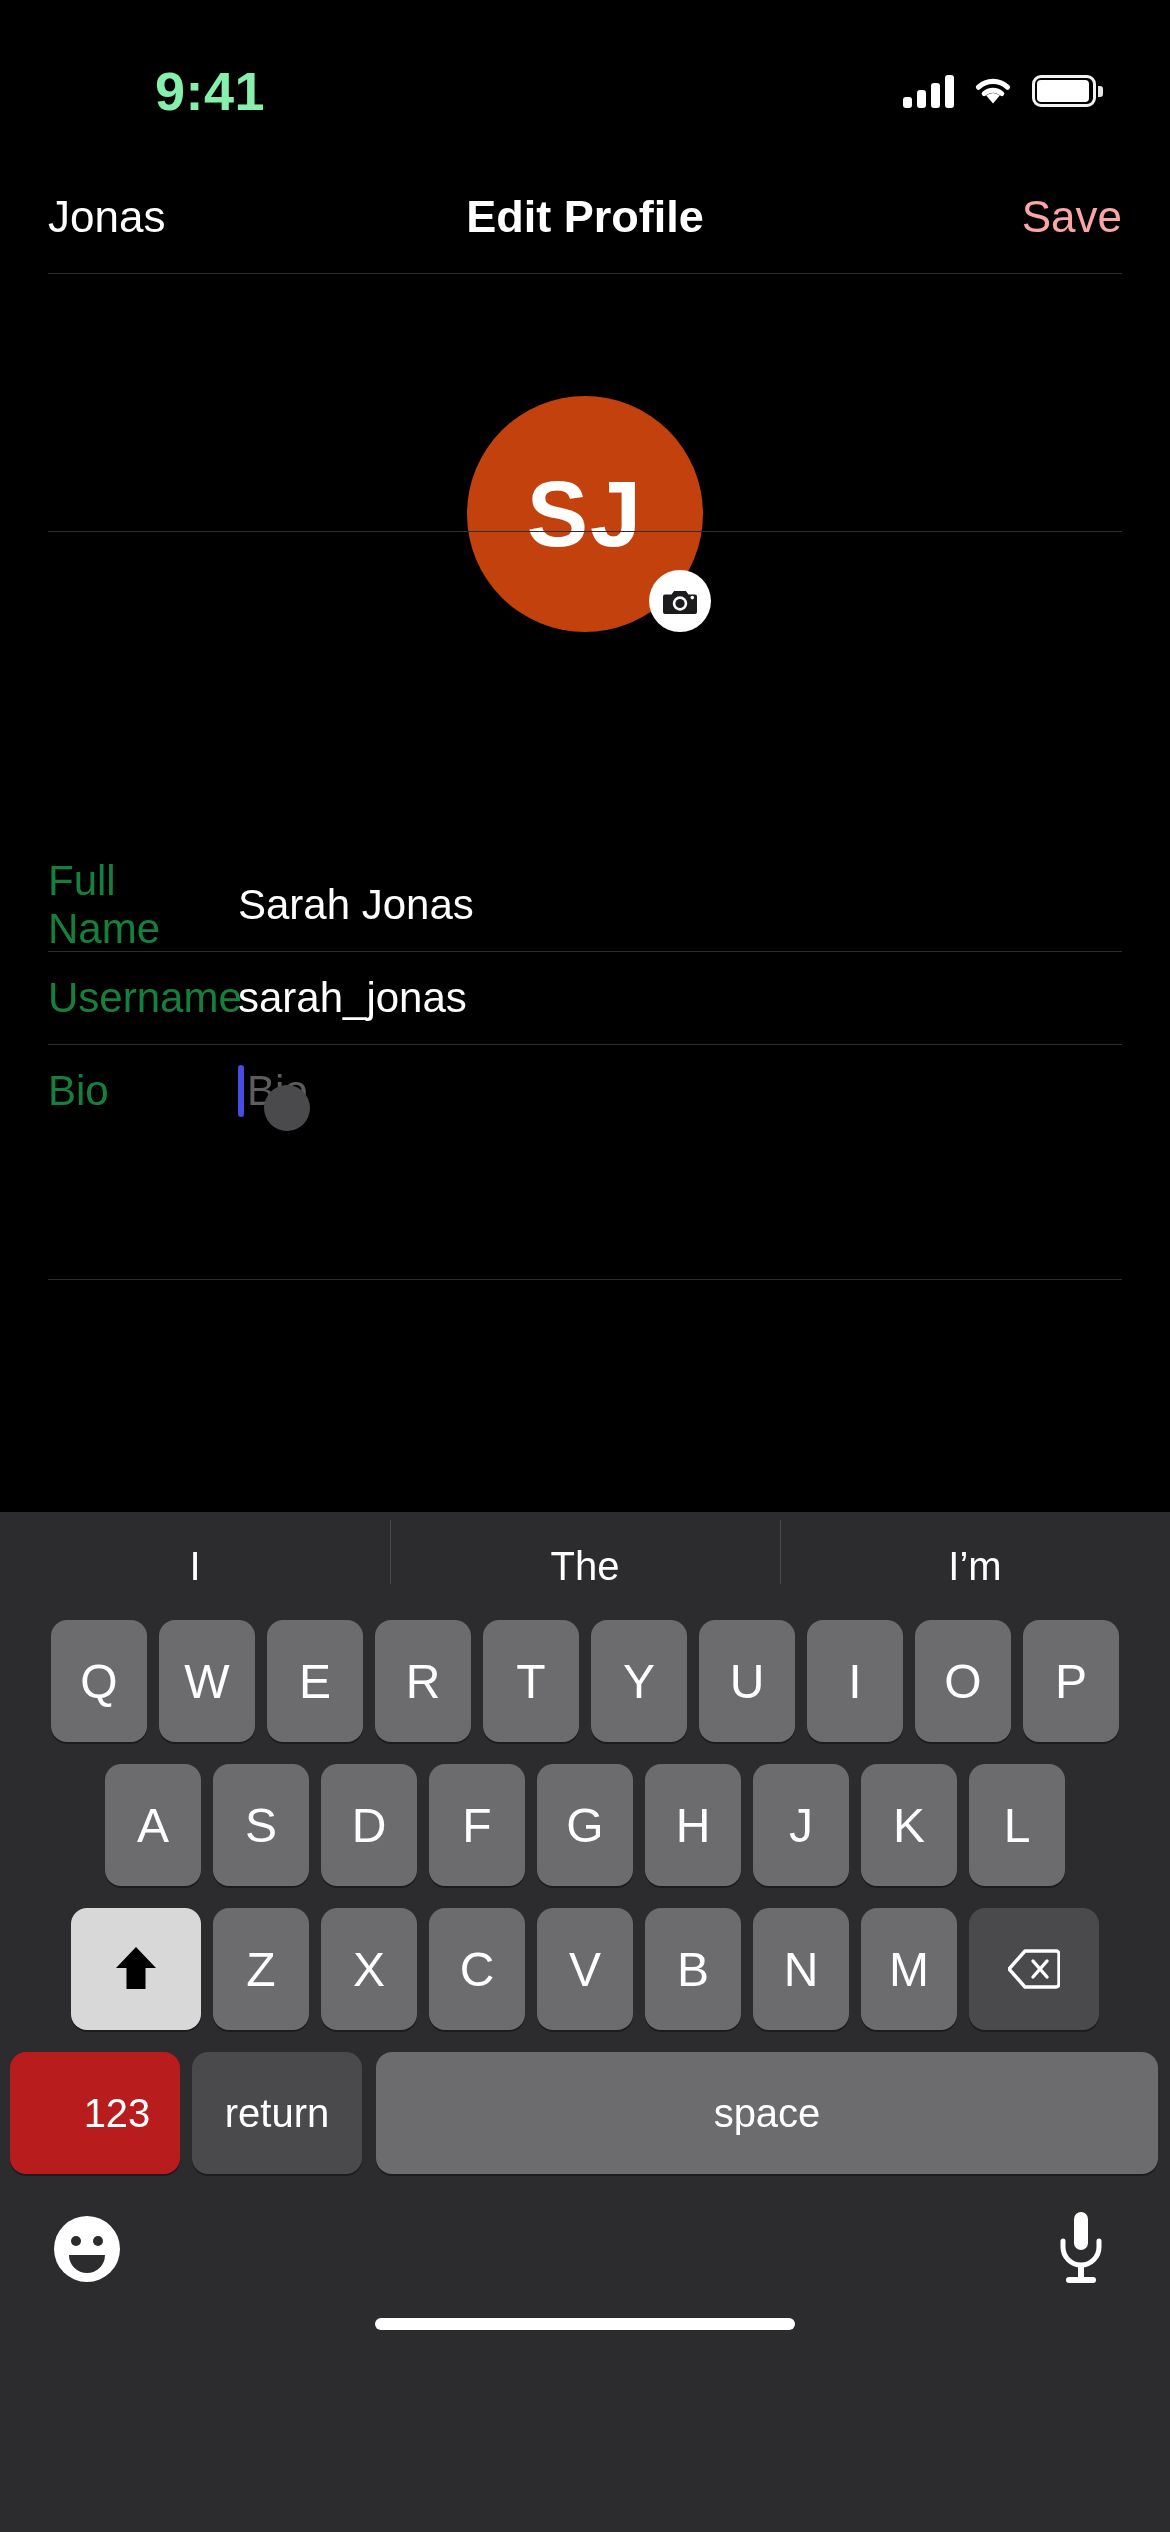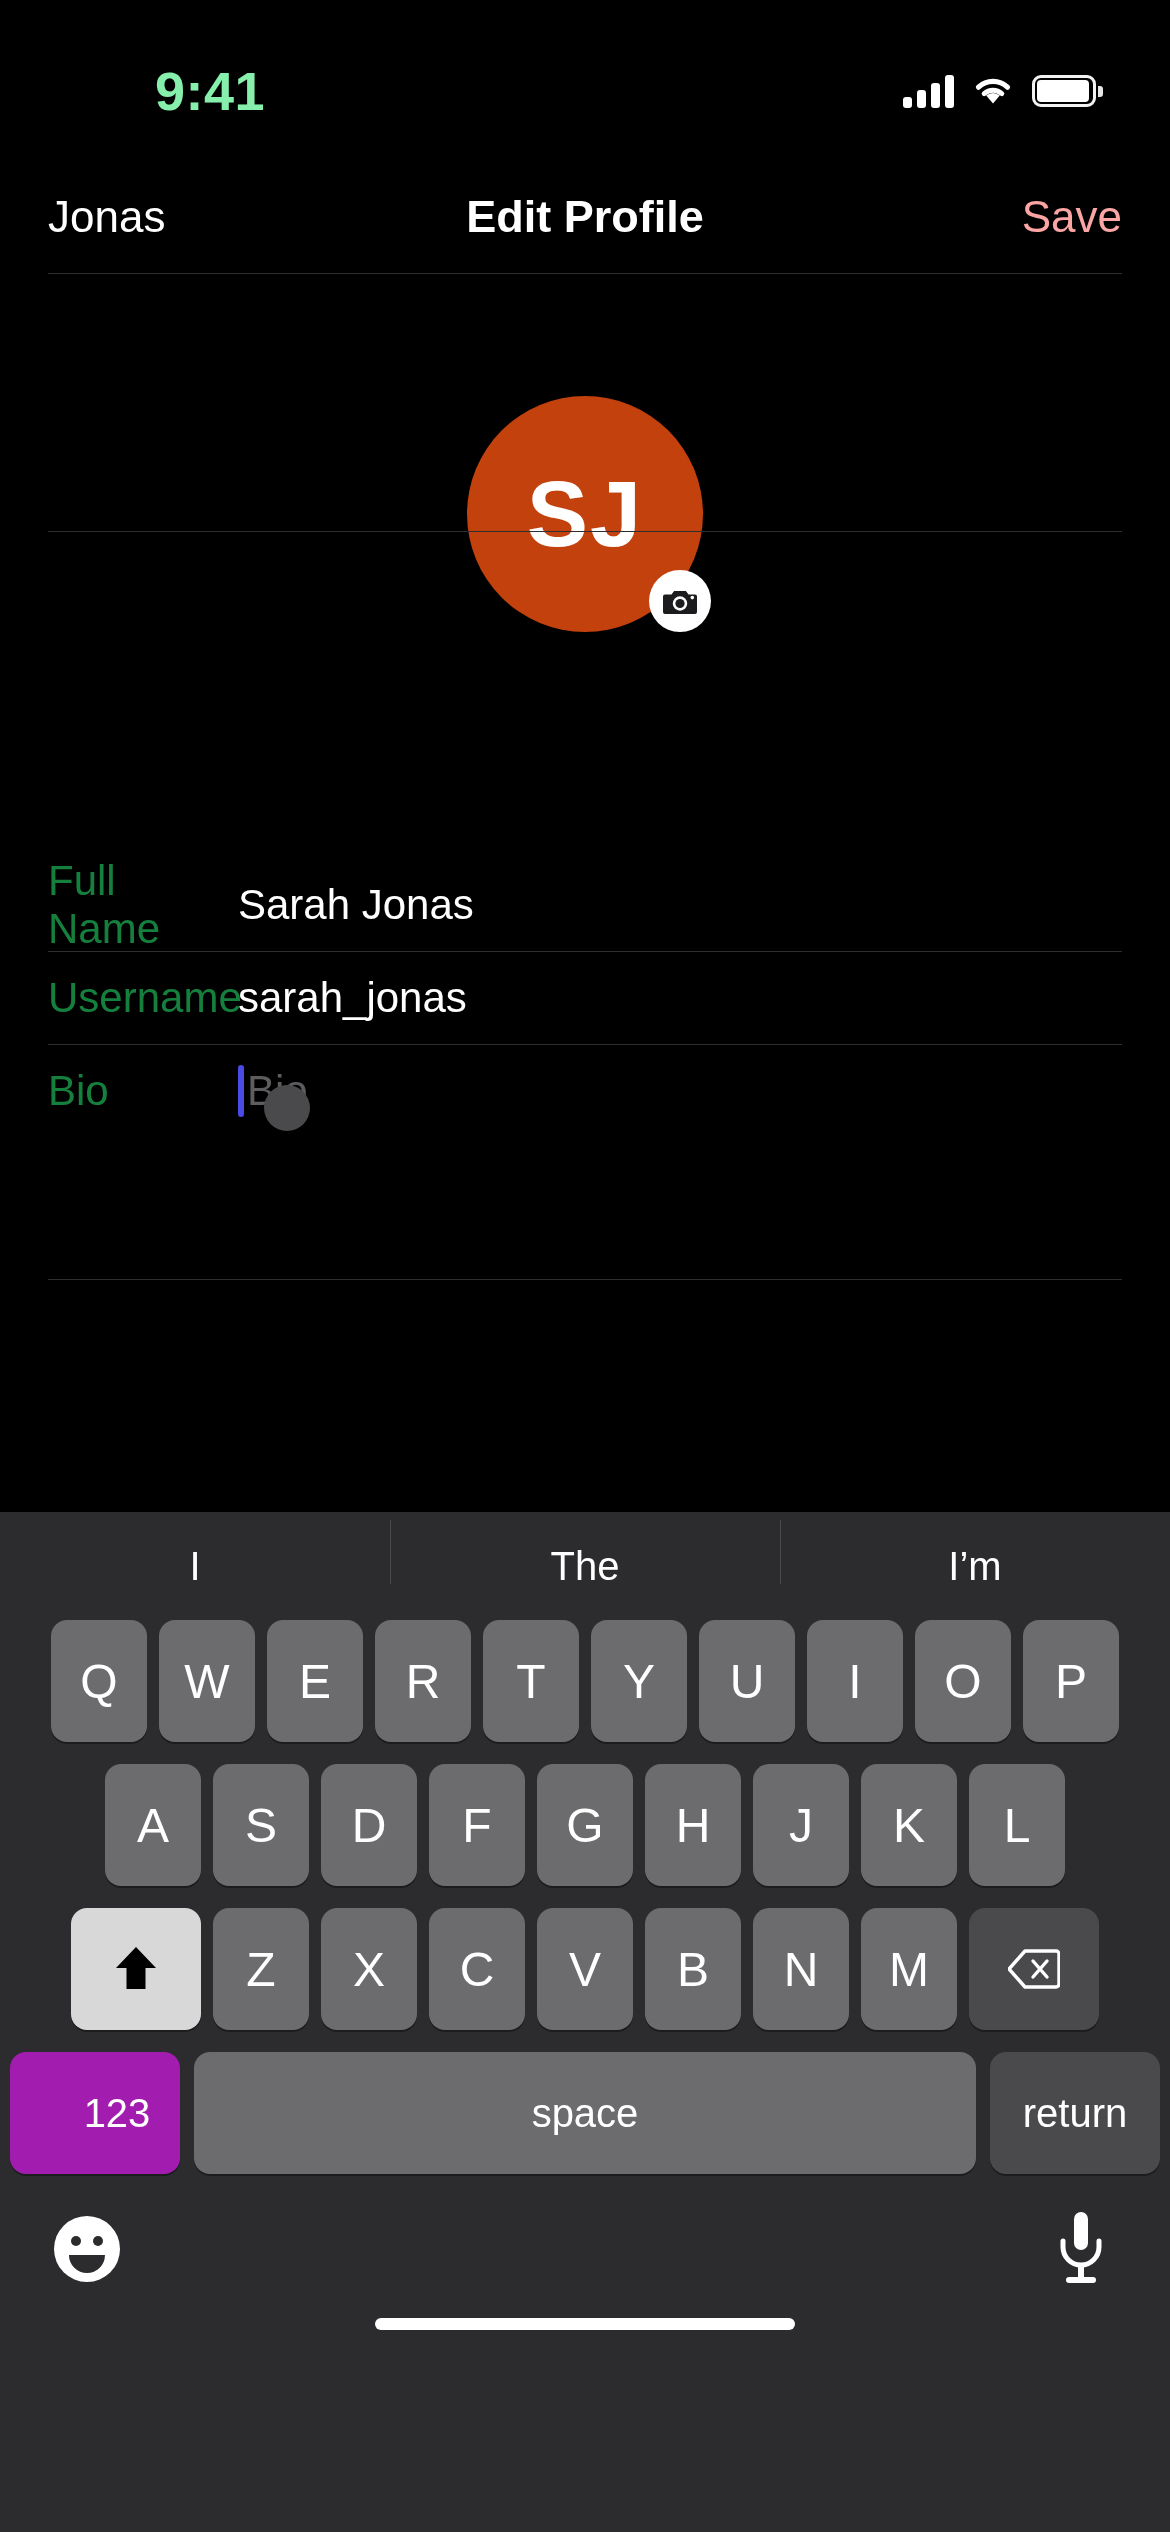--- a/index.html
+++ b/index.html
@@ -267,23 +267,23 @@
         </div>
       <div class="key backspace" style="background: rgb(74, 74, 76);">
         <svg width="52" height="40" viewBox="0 0 52 40">
           <path d="M17 2 H48 a3 3 0 0 1 3 3 V35 a3 3 0 0 1-3 3 H17 L1 20 Z" fill="none" stroke="#fff" stroke-width="3.4" stroke-linejoin="round"></path>
           <path d="M25 12 L39 28 M39 12 L25 28" stroke="#fff" stroke-width="3.4" stroke-linecap="round"></path>
         </svg>
       </div>
     </div>
 
     <div class="krow r4">
-      <div class="key num" style="background: #a21caf; padding-left: 44px;">123</div>
+      <div class="key num" style="background: #b91c1c; padding-left: 44px;">123</div>
+      <div class="key ret" style="background: rgb(74, 74, 76);">return</div>
       <div class="key space" style="background: rgb(108, 108, 110);">space</div>
-      <div class="key ret" style="background: rgb(74, 74, 76);">return</div>
     </div>
 
     <div class="bottombar">
       <div class="emoji-btn">
         <svg width="70" height="70" viewBox="0 0 70 70">
           <circle cx="35" cy="35" r="33" fill="#fff"></circle>
           <circle cx="24" cy="27" r="5" fill="#2c2c2e"></circle>
           <circle cx="46" cy="27" r="5" fill="#2c2c2e"></circle>
           <path d="M17 41 H53 A18 18 0 0 1 17 41 Z" fill="#2c2c2e"></path>
         </svg>

